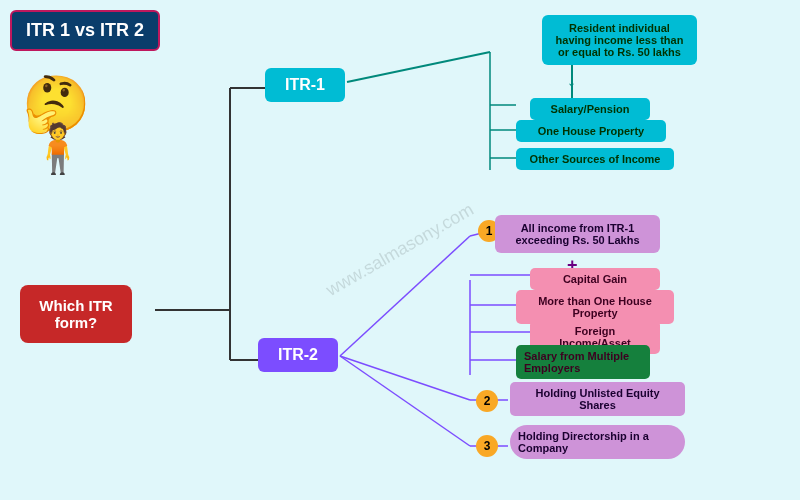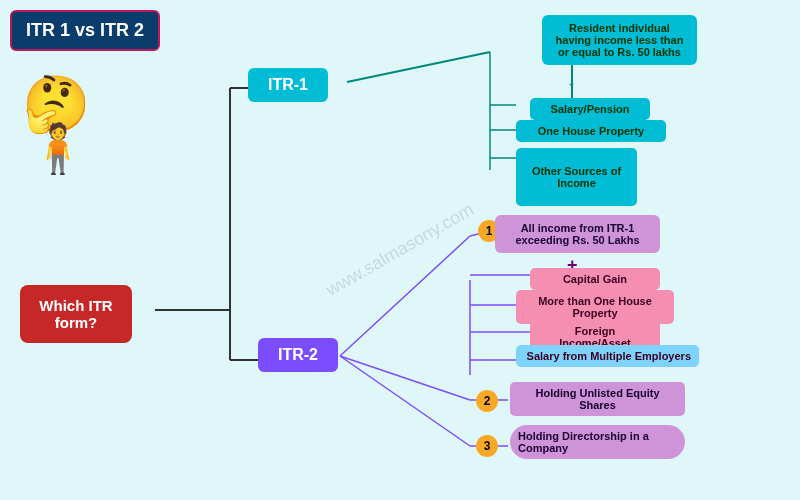--- a/index.html
+++ b/index.html
@@ -50,21 +50,21 @@
       font-size: 18px;
       color: rgba(0,0,0,0.12);
       white-space: nowrap;
       pointer-events: none;
       z-index: 999;
     }
 
     
     .itr1-box {
       position: absolute;
-      left: 248px;
+      left: 265px;
       top: 68px;
       background: #00bcd4;
       color: white;
       font-size: 16px;
       font-weight: bold;
       padding: 8px 20px;
       border-radius: 6px;
       text-align: center;
       min-width: 80px;
     }
@@ -129,24 +129,24 @@
     }
 
     .itr1-other-box {
       position: absolute;
       left: 516px;
       top: 148px;
       background: #00bcd4;
       color: #003300;
       font-size: 11px;
       font-weight: bold;
-      padding: 17px 8px;
-      border-radius: 5px;
-      text-align: center;
-      width: 121px;
+      padding: 5px 8px;
+      border-radius: 5px;
+      text-align: center;
+      width: 158px;
     }
 
     
     .itr2-all-income-box {
       position: absolute;
       left: 495px;
       top: 215px;
       background: #ce93d8;
       color: #1a0030;
       font-size: 11px;
@@ -196,28 +196,28 @@
       padding: 5px 10px;
       border-radius: 5px;
       text-align: center;
       width: 130px;
     }
 
     .itr2-salary-multi-box {
       position: absolute;
       left: 516px;
       top: 345px;
-      background: #7dd3fc;
+      background: #15803d;
       color: #3d0020;
       font-size: 11px;
       font-weight: bold;
       padding: 5px 8px;
       border-radius: 5px;
-      text-align: right;
-      width: 183px;
+      text-align: left;
+      width: 134px;
     }
 
     
     .circle-badge {
       position: absolute;
       width: 22px;
       height: 22px;
       border-radius: 50%;
       background: #f9a825;
       color: #000;

